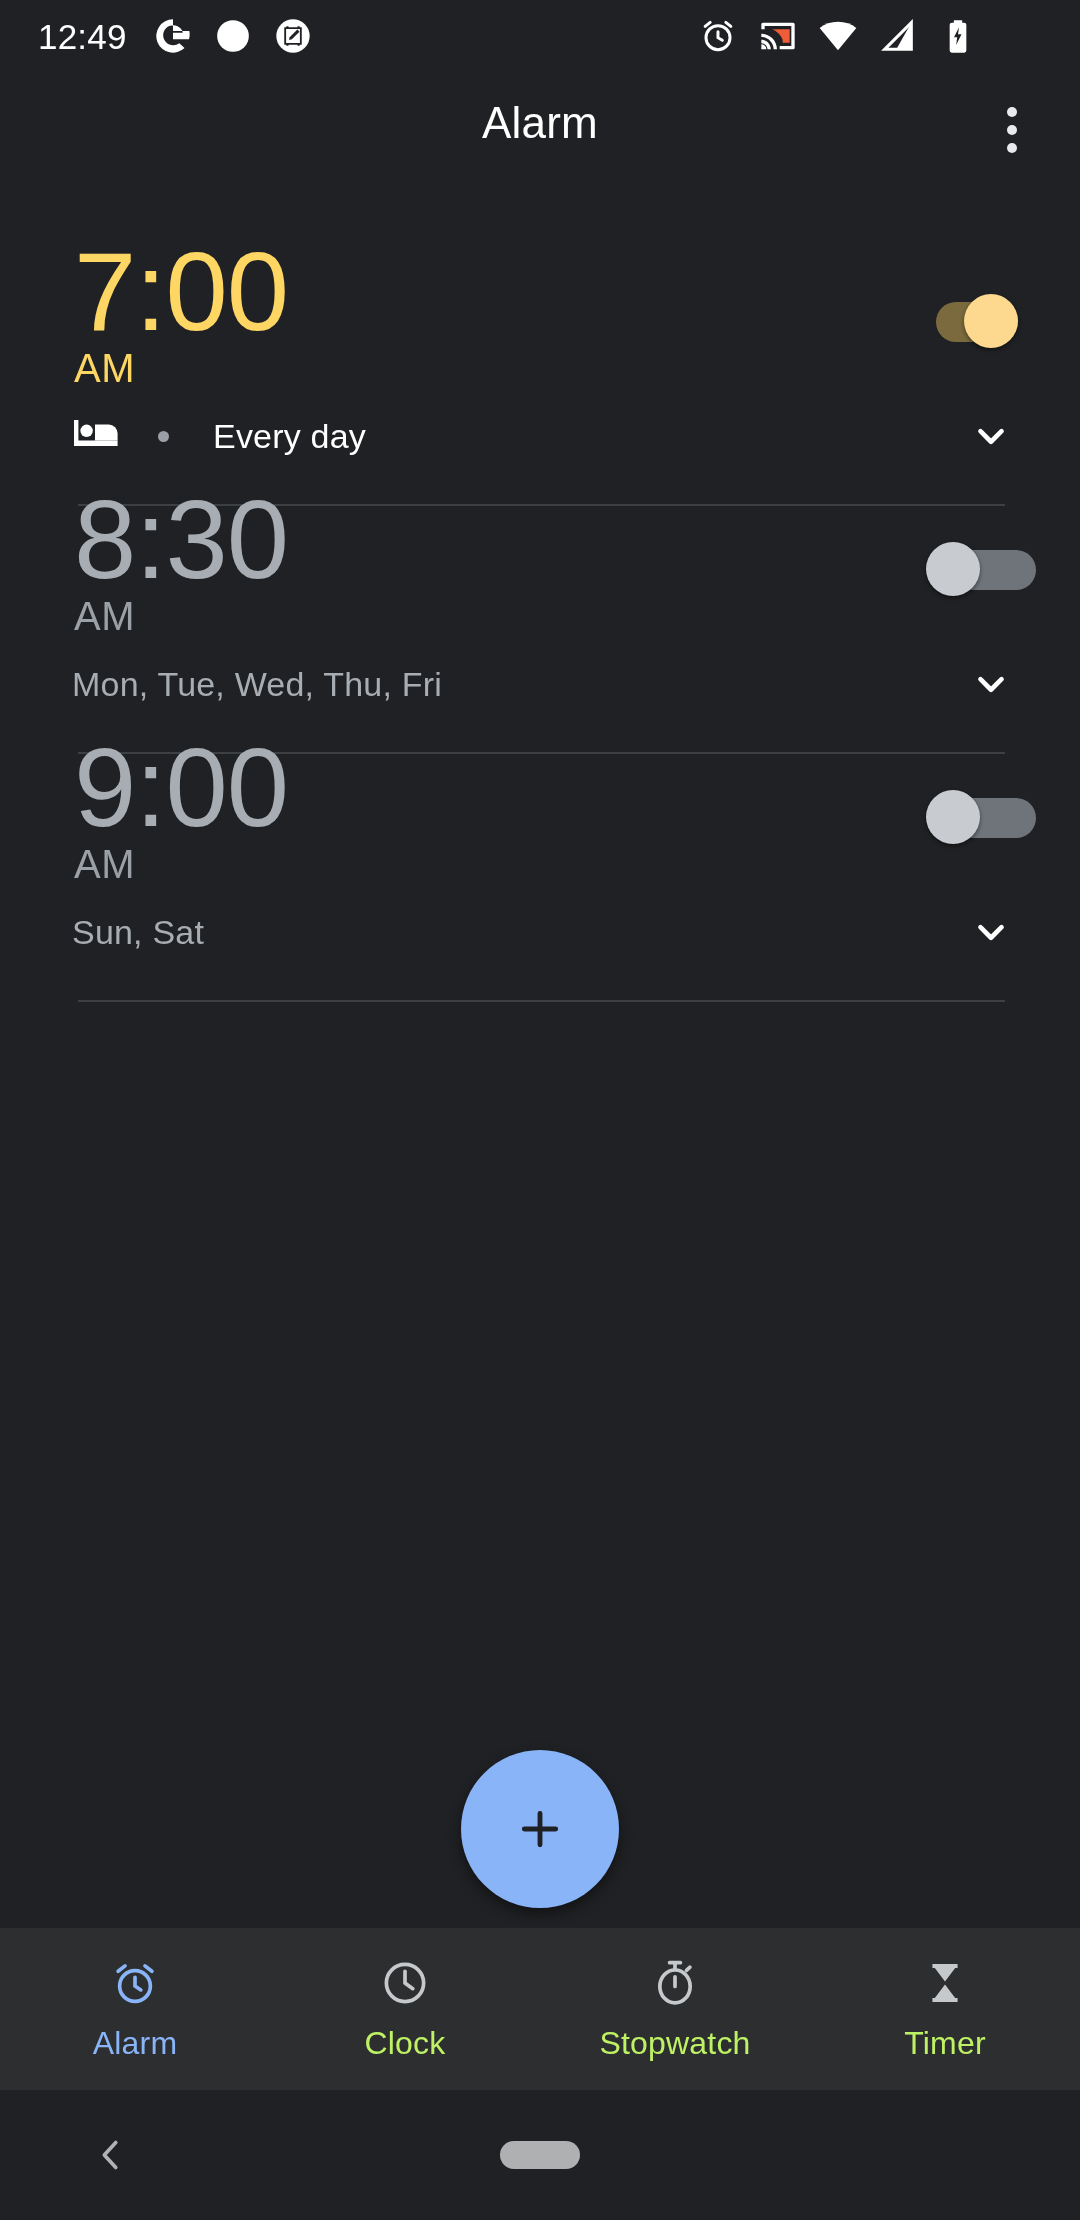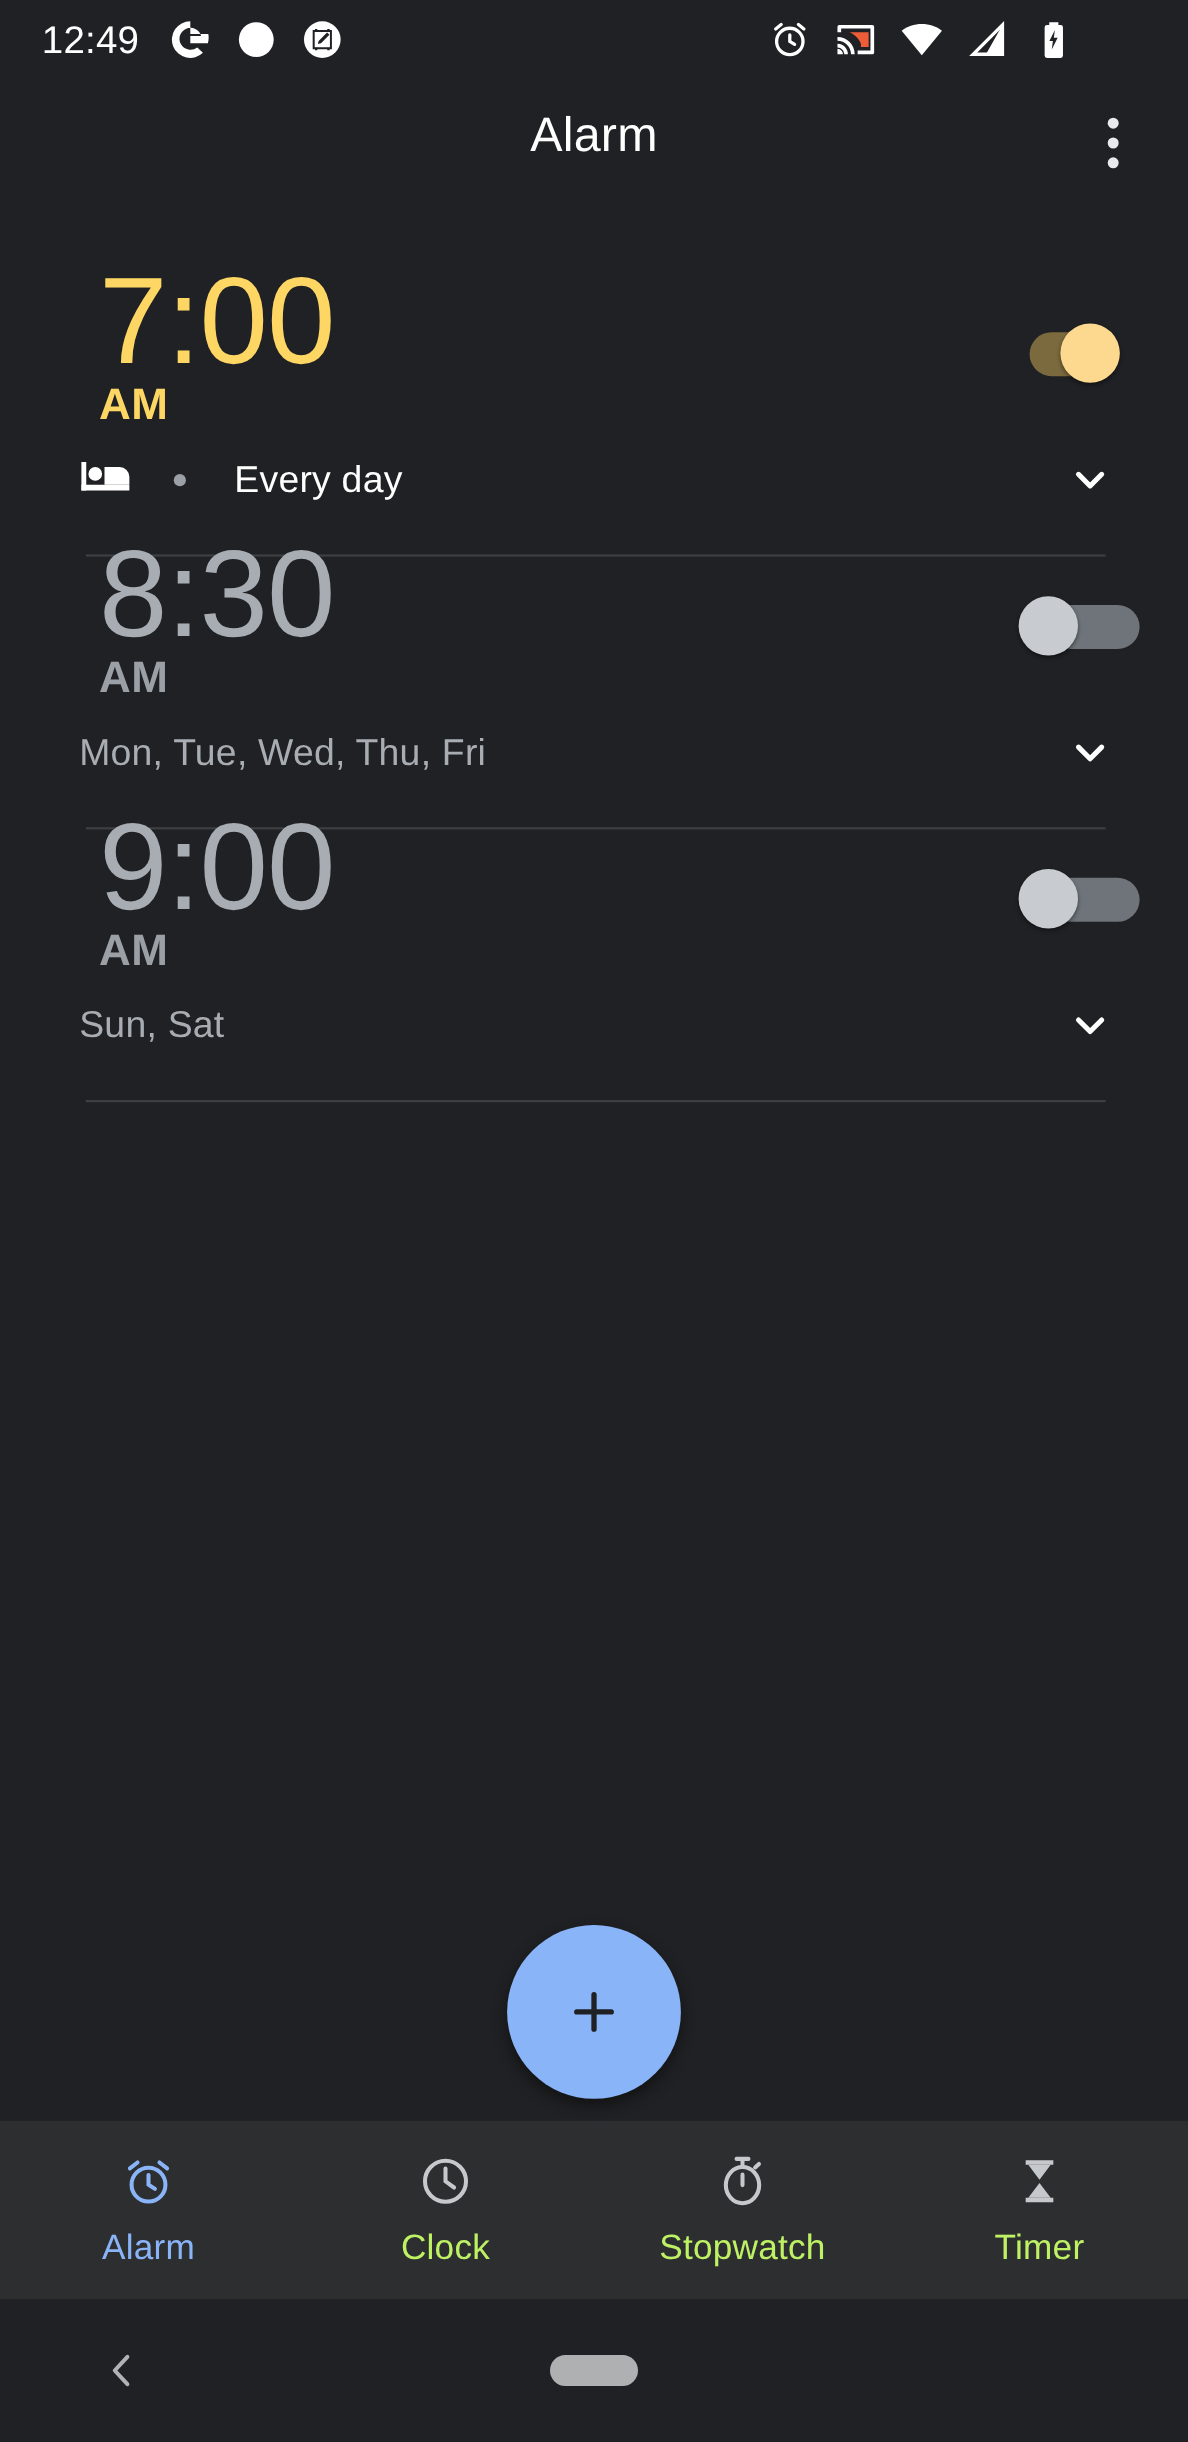--- a/index.html
+++ b/index.html
@@ -72,22 +72,22 @@
     height:130px;
     display:flex; align-items:flex-end;
     padding-left:72px;
   }
   .alarm-time {
     font-size:112px; font-weight:300;
     line-height:1; letter-spacing:-1px;
     display:flex; align-items:baseline;flex-direction:column;
   }
   .alarm-ampm {
-    font-size:40px; font-weight:700;
-    margin-left:18px; letter-spacing:0.5px;
+    font-size:40px; font-weight:400;
+    margin-left:2px; letter-spacing:0.5px;
   }
   .on .alarm-time, .on .alarm-ampm { color:#fdd663; }
   .off .alarm-time, .off .alarm-ampm { color:#9aa0a6; }
   .off .alarm-time { color:#a7adb3; }
 
   
   .toggle {
     position:absolute; right:62px; top:36px;
     width:92px; height:54px;
   }

